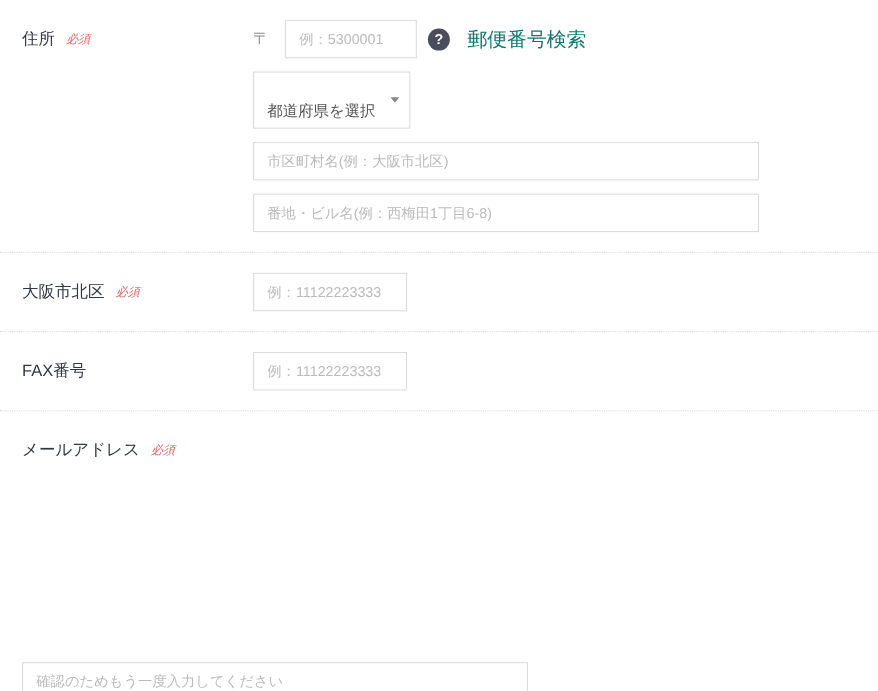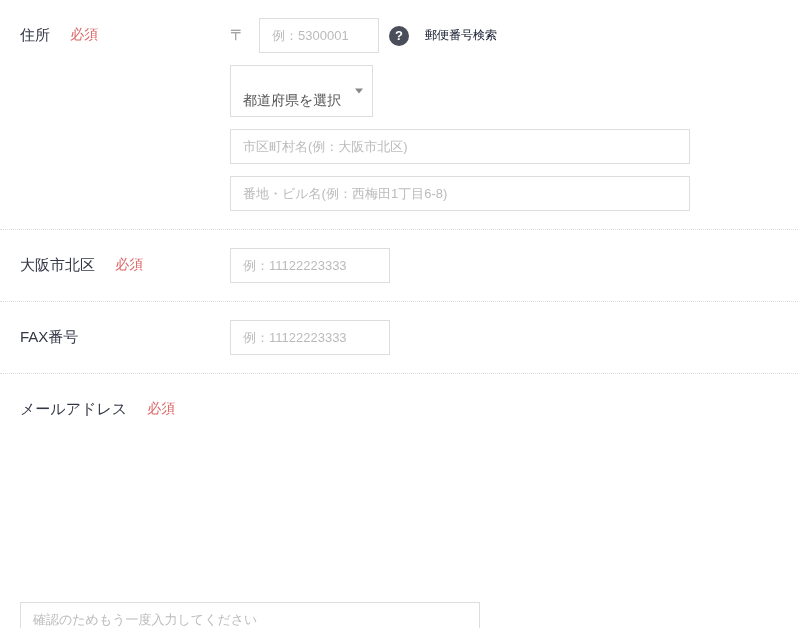--- a/index.html
+++ b/index.html
@@ -19,39 +19,40 @@
   .form-group.nobd { border-bottom: none; flex-direction: column; }
   .label-col {
     width: 210px;
     flex: 0 0 210px;
     padding-top: 8px;
     color: #333745;
     font-size: 15px;
   }
   .required {
     color: #d66;
-    font-size: 14px;
-    margin-left: 16px;
+    font-size: 11px;
+    margin-left: 6px;
     vertical-align: 1px;
+    font-style: italic;
   }
   .input-col { flex: 1; }
   .row { display: flex; align-items: center; gap: 10px; margin-bottom: 12px; flex-wrap: wrap;}
   .row:last-child { margin-bottom: 0; }
   .postal-mark { color:#888; font-size:15px; margin-right:4px;}
   input[type=text] {
     border: 1px solid #ddd;
     padding: 9px 12px;
     font-size: 13px;
     color: #333;
     background:#fff;
     outline:none;
   }
   input::placeholder { color: #bbb; }
   .w-postal { width: 120px; }
-  .w-phone { width: 160px; }
+  .w-phone { width: 140px; }
   .w-full { width: 460px; }
   select {
     border:1px solid #ddd;
     padding:26px 30px 8px 12px;
     font-size:14px;
     color:#555;
     background:#fff;
     appearance:none;
     position:relative;
   }
@@ -60,21 +61,21 @@
     content:""; position:absolute; right:10px; top:50%;
     width:0;height:0;border-left:4px solid transparent;border-right:4px solid transparent;
     border-top:5px solid #888; transform:translateY(-50%); pointer-events:none;
   }
   .help-icon {
     width:20px;height:20px;border-radius:50%;
     background:#4a4e5a;color:#fff;display:inline-flex;
     align-items:center;justify-content:center;
     font-size:13px;font-weight:bold;
   }
-  .zip-link{ color:#0f172a; font-size:12px; text-decoration:none; cursor:pointer; margin-left:6px;}
+  .zip-link{ color:#0f766e; font-size:18px; text-decoration:none; cursor:pointer; margin-left:6px;}
   .btn-area{ display:flex; flex-direction:column; align-items:center; gap:14px; padding:28px 0 40px;}
   .btn{ width:236px; padding:14px 0; text-align:center; font-size:15px; border:none; cursor:pointer; color:#fff;}
   .btn-primary{ background:#cf6a5d; }
   .btn-secondary{ background:#3a3e4a;font-style:italic; }
 </style>
 </head>
 <body>
 
 <div class="form-group">
   <div class="label-col">

